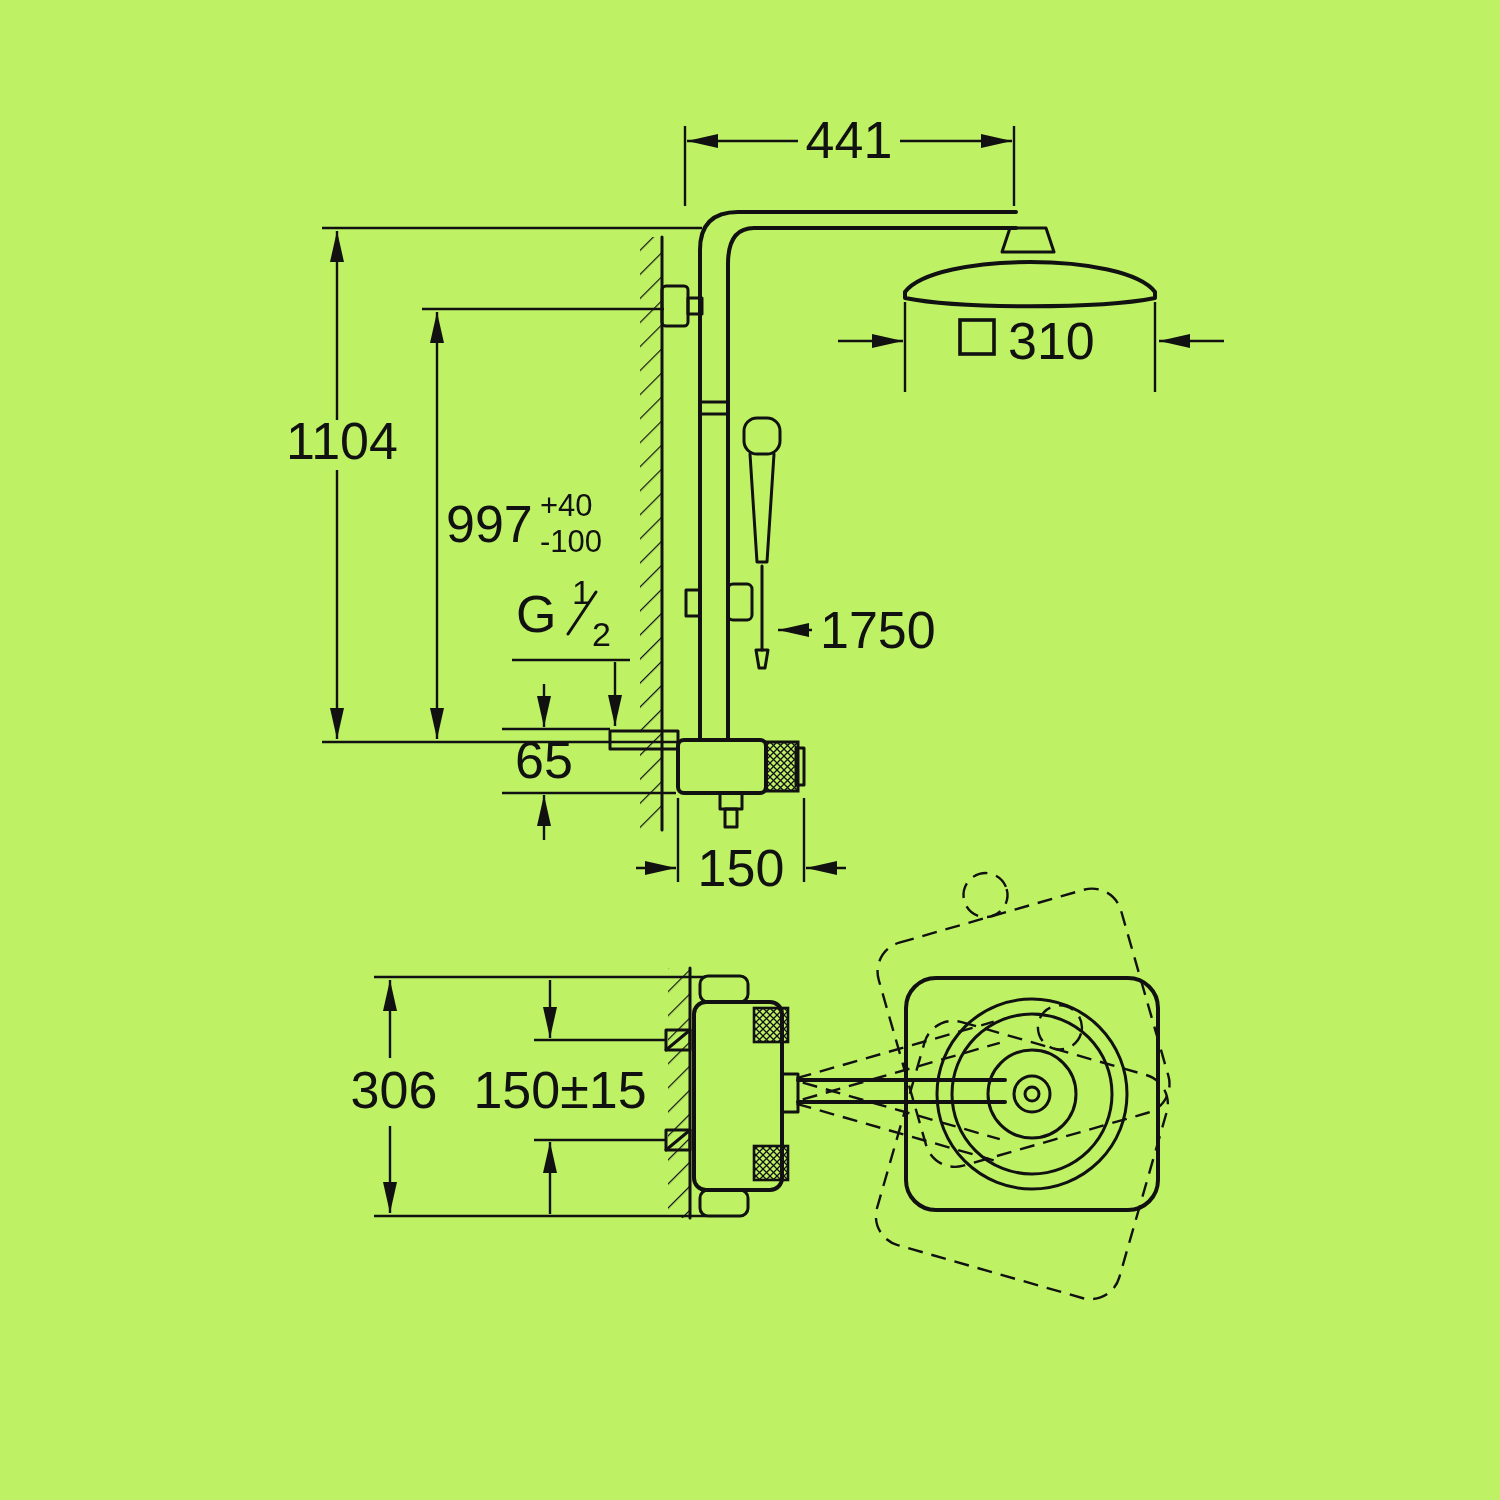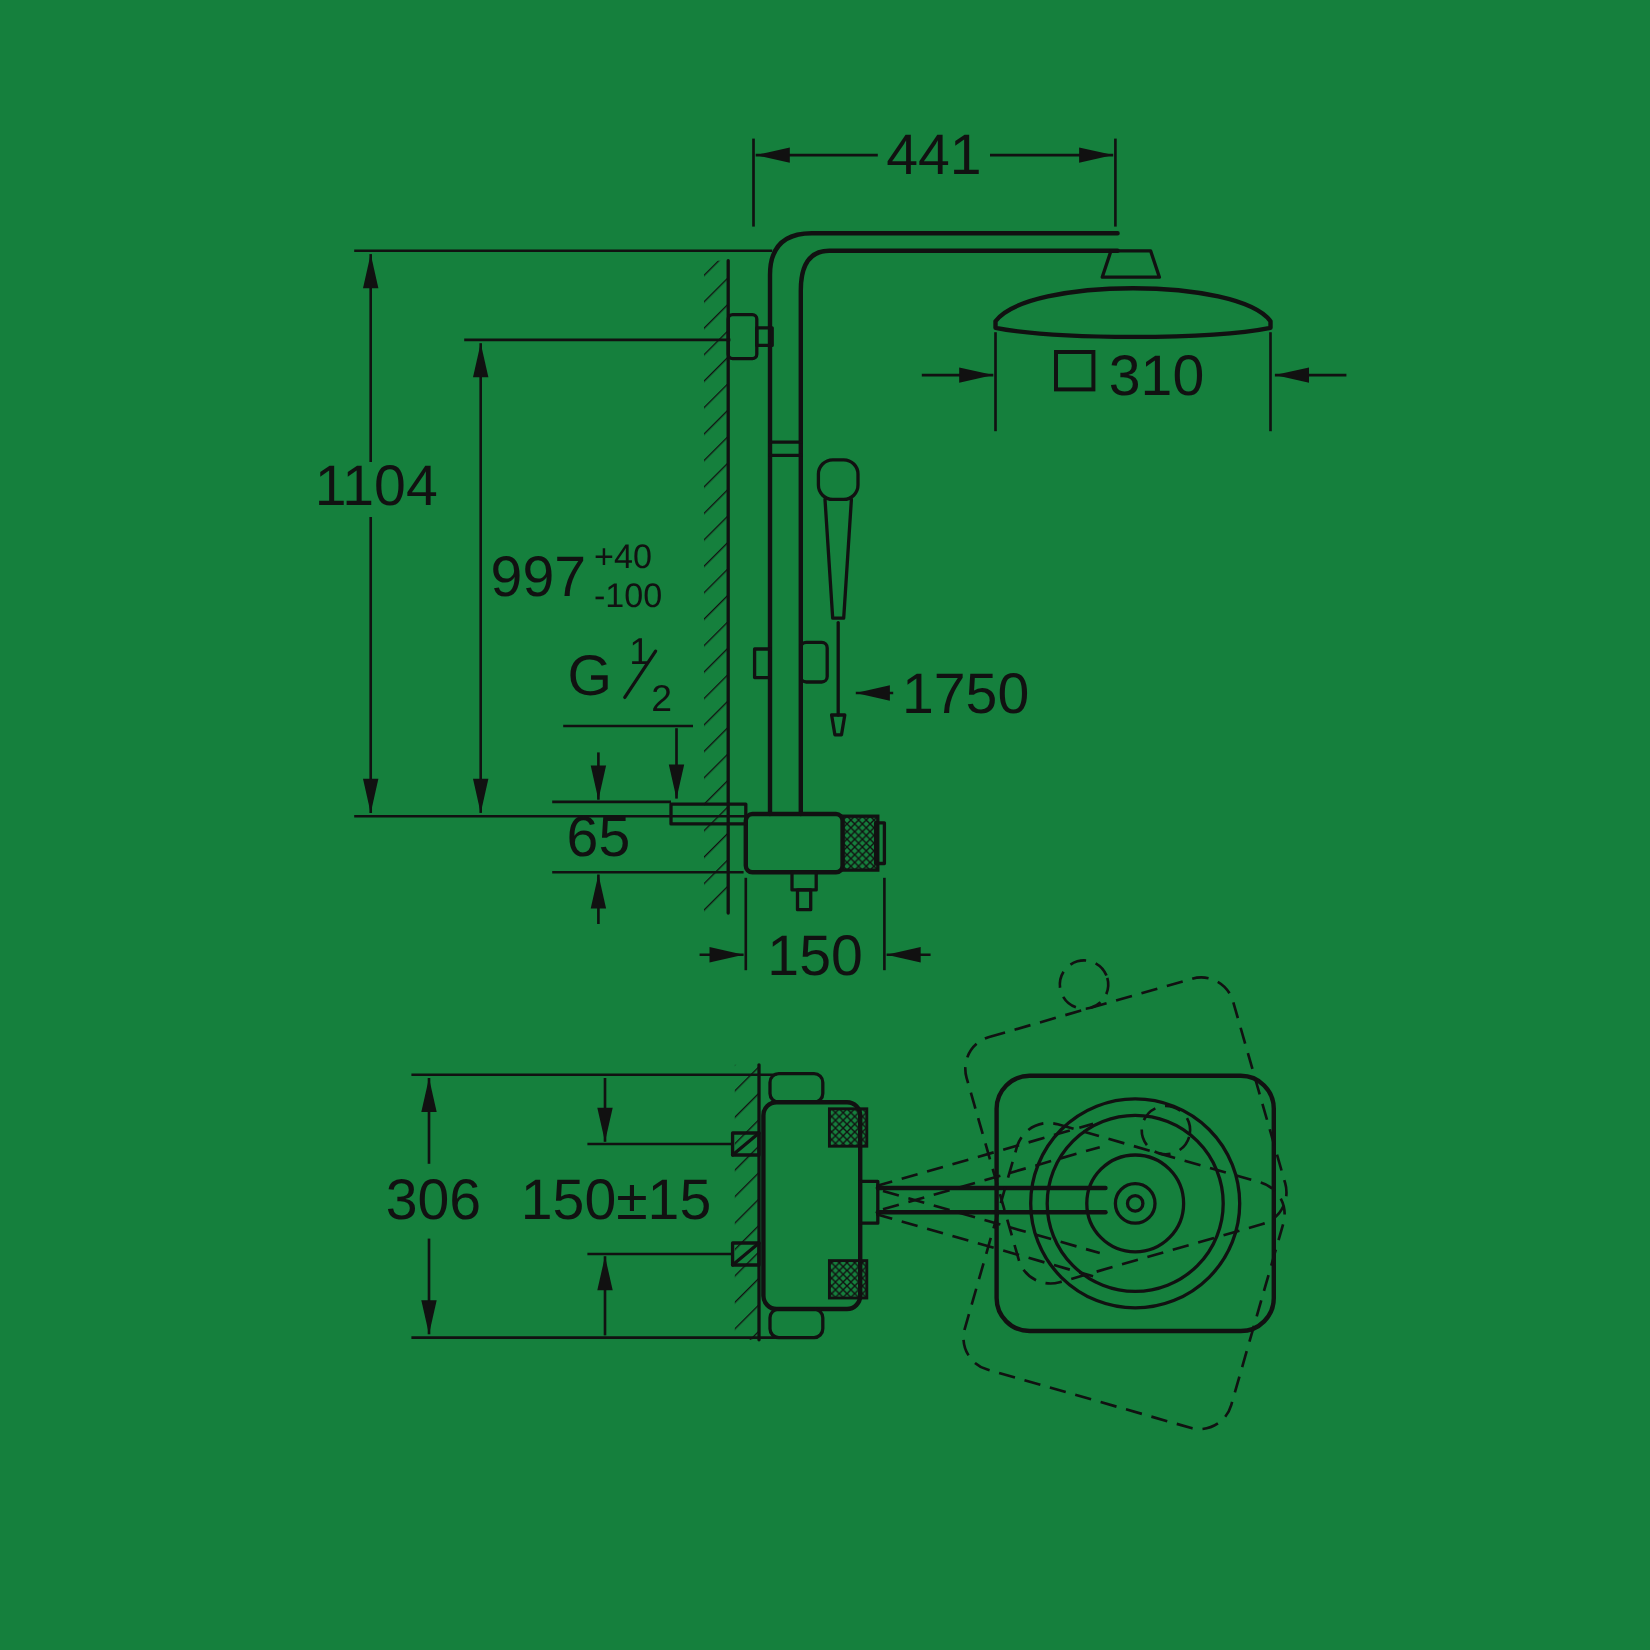--- a/index.html
+++ b/index.html
@@ -8,21 +8,21 @@
     background: #ffffff;
     width: 1500px;
     height: 1500px;
     overflow: hidden;
     font-family: "Liberation Sans", sans-serif;
   }
   #stage {
     width: 1500px;
     height: 1500px;
     position: relative;
-    background: #15803d;
+    background: #bef264;
   }
   svg { display: block; }
   text {
     fill: #111111;
     font-family: "Liberation Sans", sans-serif;
   }
   .obj  { stroke: #111111; stroke-width: 4;   fill: none; stroke-linecap: round; stroke-linejoin: round; }
   .obj2 { stroke: #111111; stroke-width: 3;   fill: none; stroke-linecap: round; stroke-linejoin: round; }
   .dim  { stroke: #111111; stroke-width: 2.4; fill: none; }
   .dash { stroke: #111111; stroke-width: 2.4; fill: none; stroke-dasharray: 15 9; }

